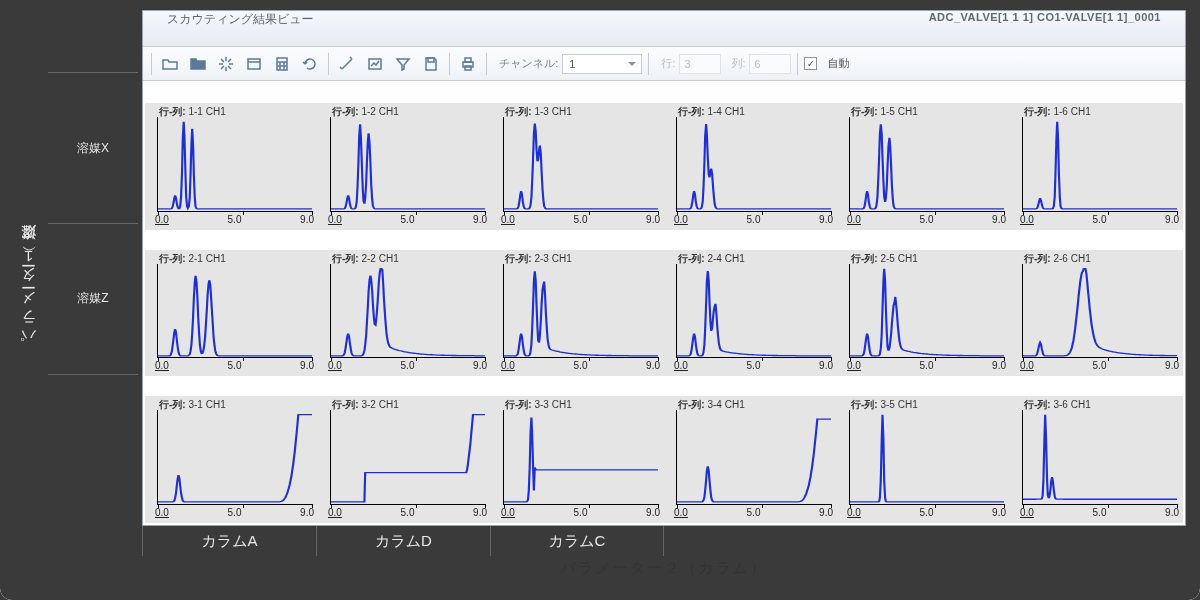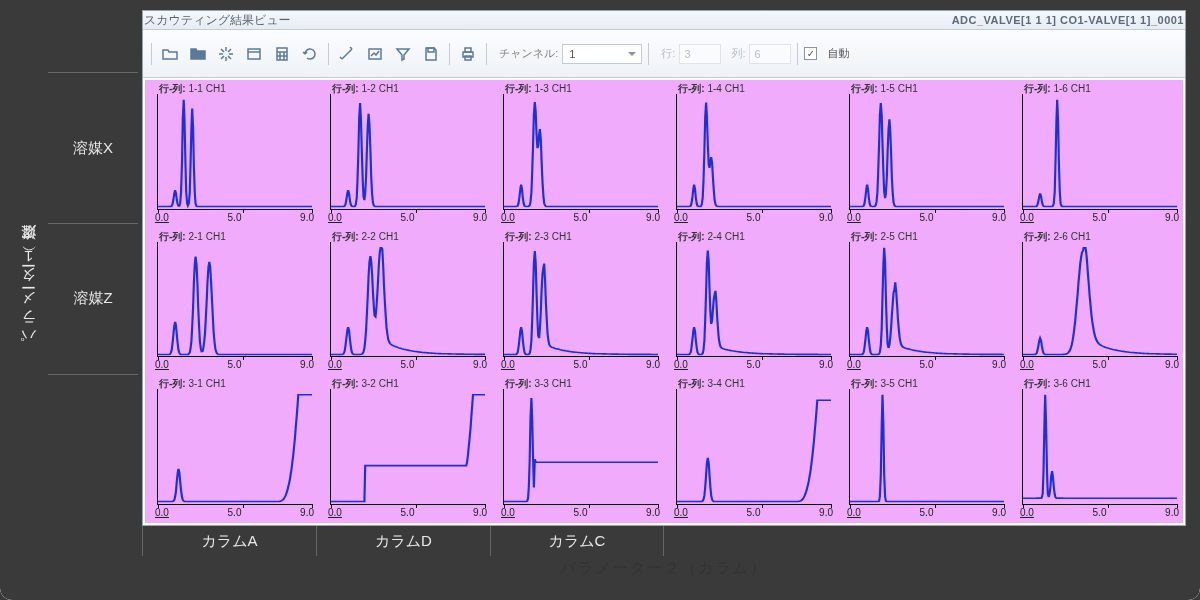--- a/index.html
+++ b/index.html
@@ -27,33 +27,33 @@
 
   
   .panel {
     grid-column: 3; grid-row: 1 / span 3;
     background: #fff;
     border: 1px solid #9aa3ad;
     display: flex;
     flex-direction: column;
   }
   .titlebar {
-    height: 19px;
+    height: 36px;
     background: linear-gradient(#f5f8fc,#e6ecf3);
     border-bottom: 1px solid #c3cbd4;
-    display: flex; align-items: center;
-    padding: 0 1px;
+    display: flex; 
+    padding: 0 24px;
     color: #5a646f;
   }
   .titlebar .tleft { flex:1; font-size: 12px; }
   .titlebar .tright { font-size: 11px; font-weight: bold; color:#5e6b77; letter-spacing:.5px;}
 
   
   .toolbar {
-    height: 48px;
+    height: 34px;
     background: linear-gradient(#fcfdff,#eef2f7);
     border-bottom: 1px solid #c3cbd4;
     display: flex; align-items: center;
     padding: 0 6px; gap: 4px;
     color:#6a7480;
   }
   .tool-btn {
     width: 24px; height: 24px;
     display:flex; align-items:center; justify-content:center;
     border-radius:3px;
@@ -82,21 +82,21 @@
 
   
   .plots {
     flex:1;
     display: grid;
     grid-template-columns: repeat(6, 1fr);
     grid-template-rows: repeat(3, 1fr);
     padding: 2px;
   }
   .cell {
-    position:relative; background:#f0abfc;
+    position:relative; background:#e5e5e5;margin-top:20px;
   }
   .cell-title {
     position:absolute; top:2px; left:14px;
     font-size:10px; color:#333;
   }
   .cell-title b { font-weight:bold; }
   .plot-area {
     position:absolute; left:12px; right:6px; top:14px; bottom:18px;
     border-left:1.5px solid #000; border-bottom:1.5px solid #000;
   }
@@ -109,21 +109,21 @@
   .xticks span:first-child{ transform:translateX(-2px);text-decoration:underline;}
   .xticks span:last-child{ transform:translateX(2px);}
   .tickmark{
     position:absolute; bottom:-4px; width:1px; height:4px; background:#000;
   }
 
   
   .rowlabels {
     grid-column:2; grid-row:3;
     display:grid; grid-template-rows:repeat(3,1fr);
-    color:#e8e8e8; font-size:15px;
+    color:#e8e8e8; font-size:12px;
   }
   .rowlabels > div {
     display:flex; align-items:center; justify-content:center;
     border-top:1.5px solid #666;
   }
   .rowlabels > div:last-child{ border-bottom:1.5px solid #666; }
 
   .collabels {
     grid-column:3; grid-row:4;
     display:grid; grid-template-columns:repeat(6,1fr);

